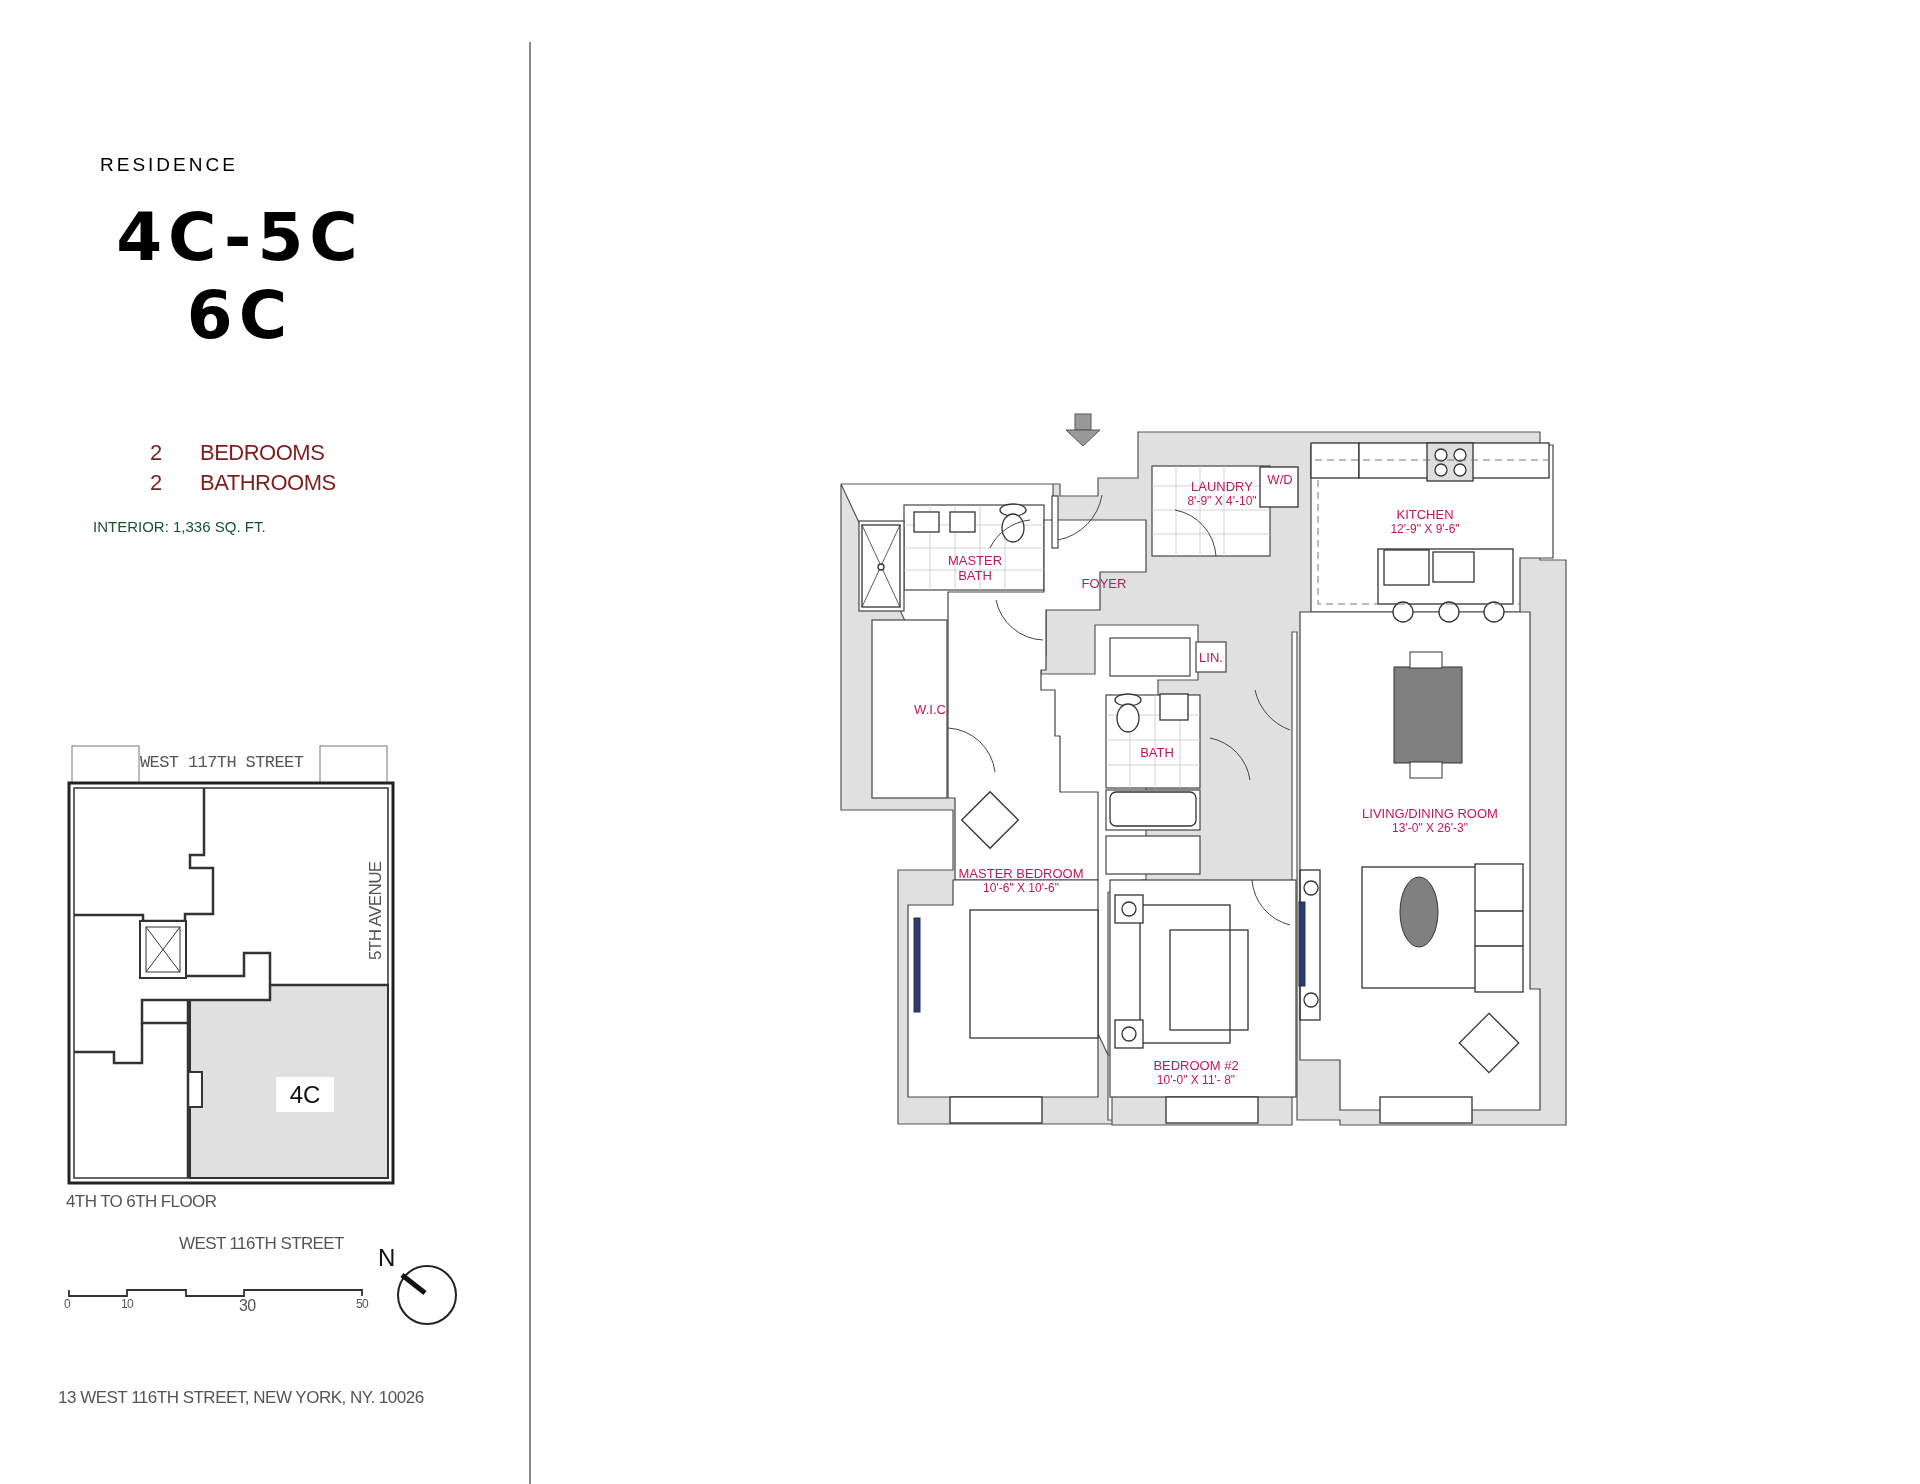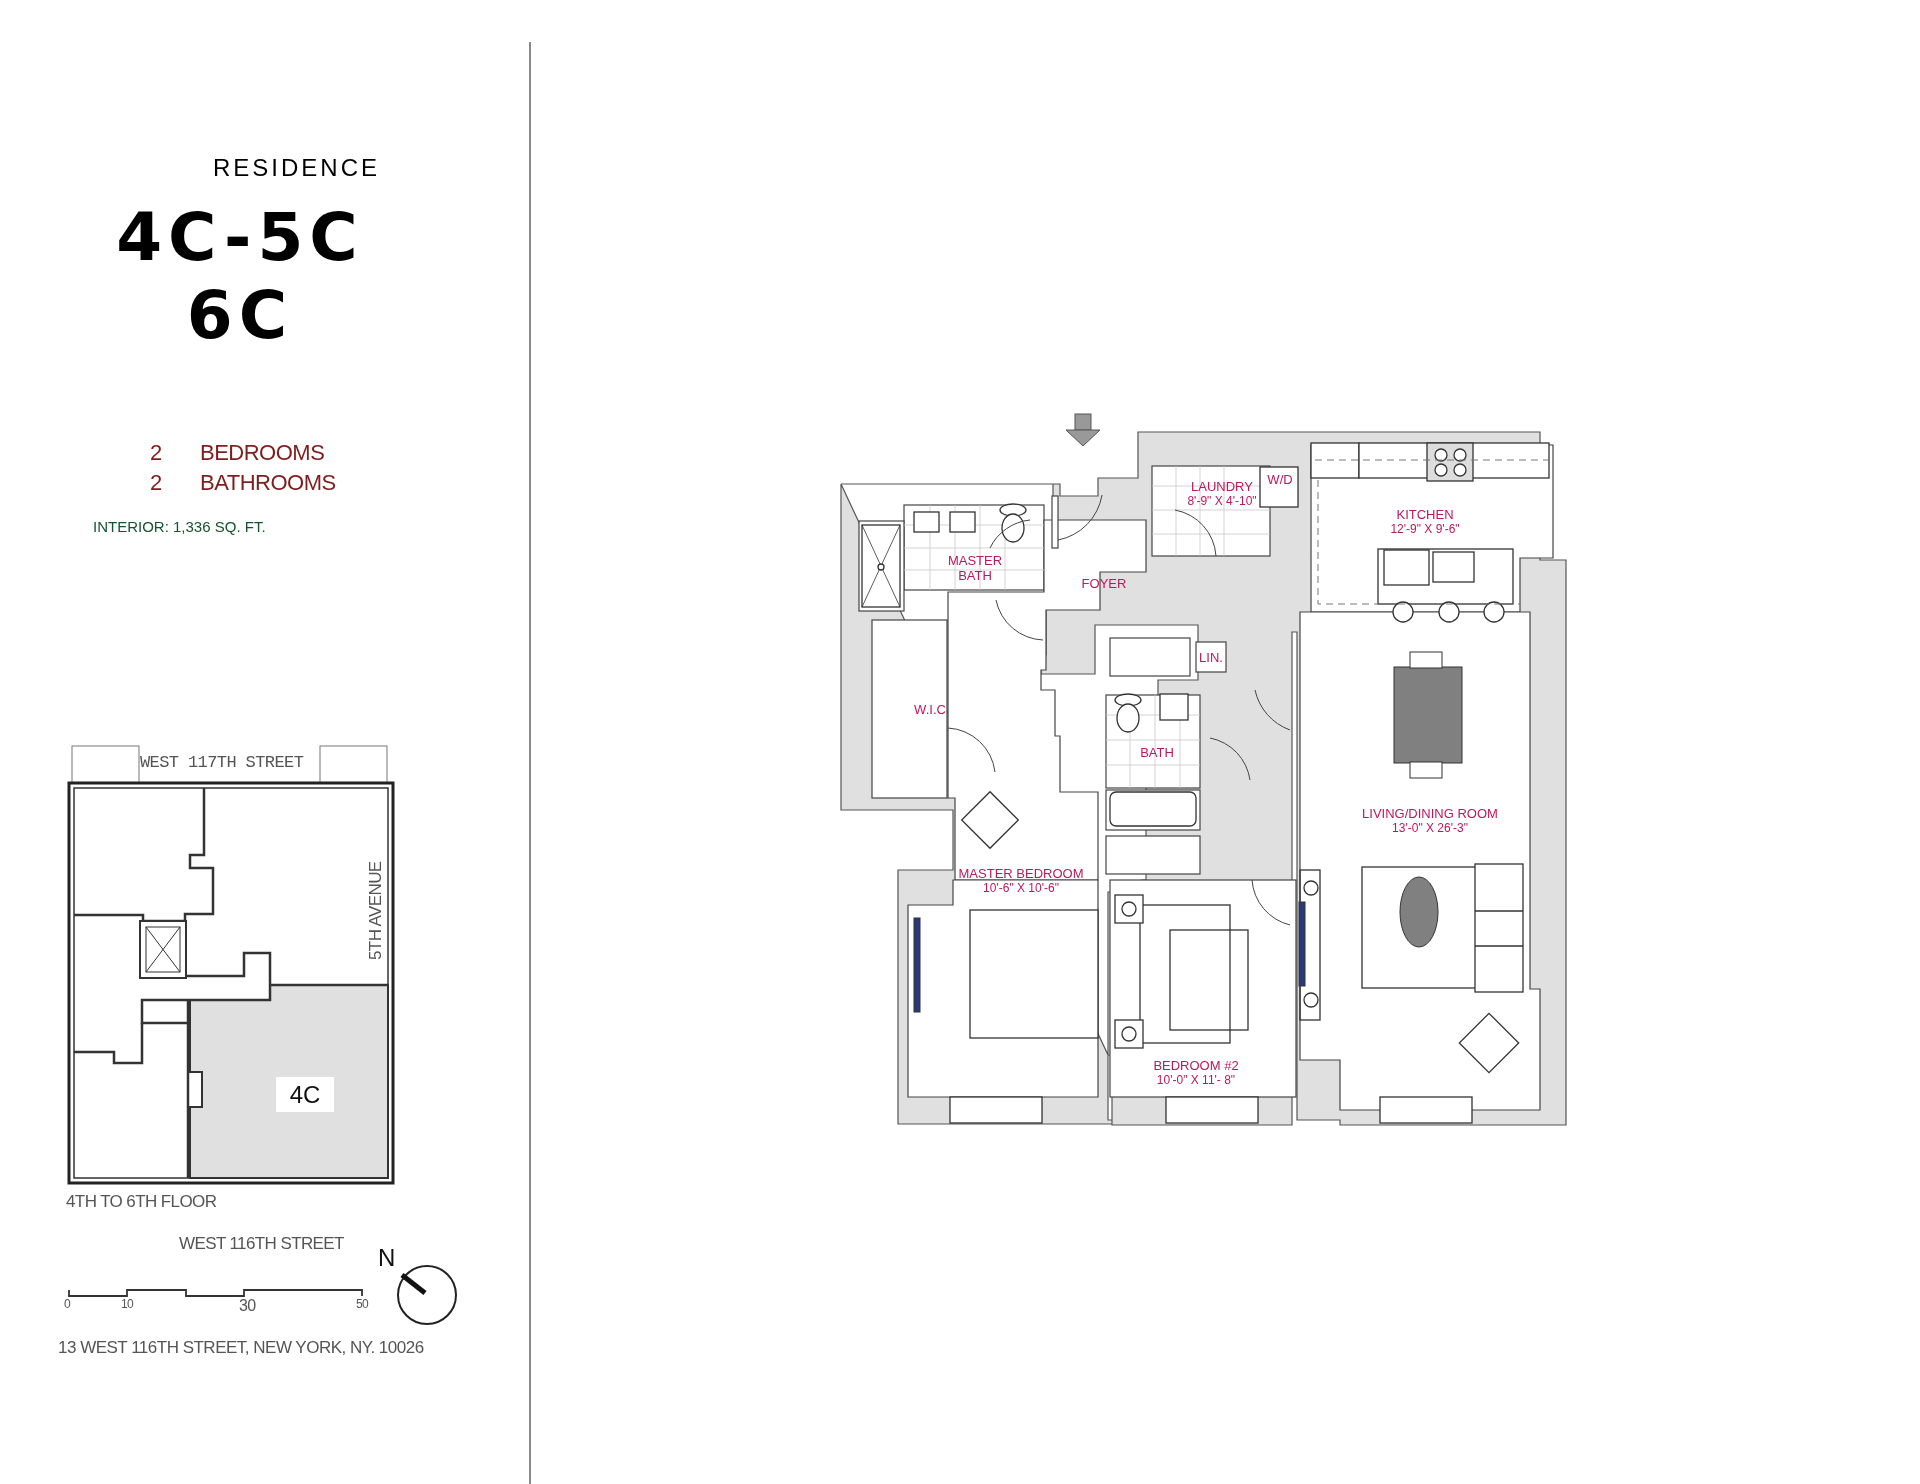--- a/index.html
+++ b/index.html
@@ -1,27 +1,27 @@
 <!DOCTYPE html>
 <html><head>
   <meta charset="utf-8">
   <style>
     html, body { margin: 0; padding: 0; background: #ffffff; }
     body { width: 1920px; height: 1484px; position: relative; overflow: hidden; font-family: "Liberation Sans", sans-serif; color: #000; }
     .divider { position: absolute; left: 529px; top: 42px; width: 2px; height: 1442px; background: #8a8a8a; }
-    .residence-label { position: absolute; left: 100px; width: 280px; top: 154px; text-align: right; font-size: 24px; letter-spacing: 3px; }
+    .residence-label { position: absolute; left: 100px; width: 280px; top: 154px; text-align: left; font-size: 19px; letter-spacing: 3px; }
     .unit-title { position: absolute; left: 60px; width: 360px; text-align: center; font-family: "DejaVu Sans", sans-serif; font-weight: bold; font-size: 66px; letter-spacing: 6px; line-height: 1; }
     .unit-title.l1 { top: 205px; }
     .unit-title.l2 { top: 283px; }
     .stat-row { position: absolute; left: 150px; font-size: 22px; color: #7f1d1d; letter-spacing: -0.5px; }
     .stat-row .num { display: inline-block; width: 50px; }
     .interior { position: absolute; left: 93px; top: 518px; font-size: 15px; color: #14532d; }
     .keyplan-svg { position: absolute; left: 0; top: 0; }
     .street { position: absolute; font-size: 17px; color: #555; letter-spacing: -0.6px; }
-    .address { position: absolute; left: 58px; top: 1338px; font-size: 17px; color: #555; letter-spacing: -0.5px; }
+    .address { position: absolute; left: 58px; top: 1388px; font-size: 17px; color: #555; letter-spacing: -0.5px; }
     .plan-svg { position: absolute; left: 0; top: 0; }
     .room-label { position: absolute; font-size: 13px; text-align: center; line-height: 15px; color: #be185d; transform: translateX(-50%); white-space: nowrap; }
     .room-label .dim { display: block; font-size: 12px; }
   </style>
 </head>
 <body>
 
 <div class="divider"></div>
 
 <div class="residence-label">RESIDENCE</div>

